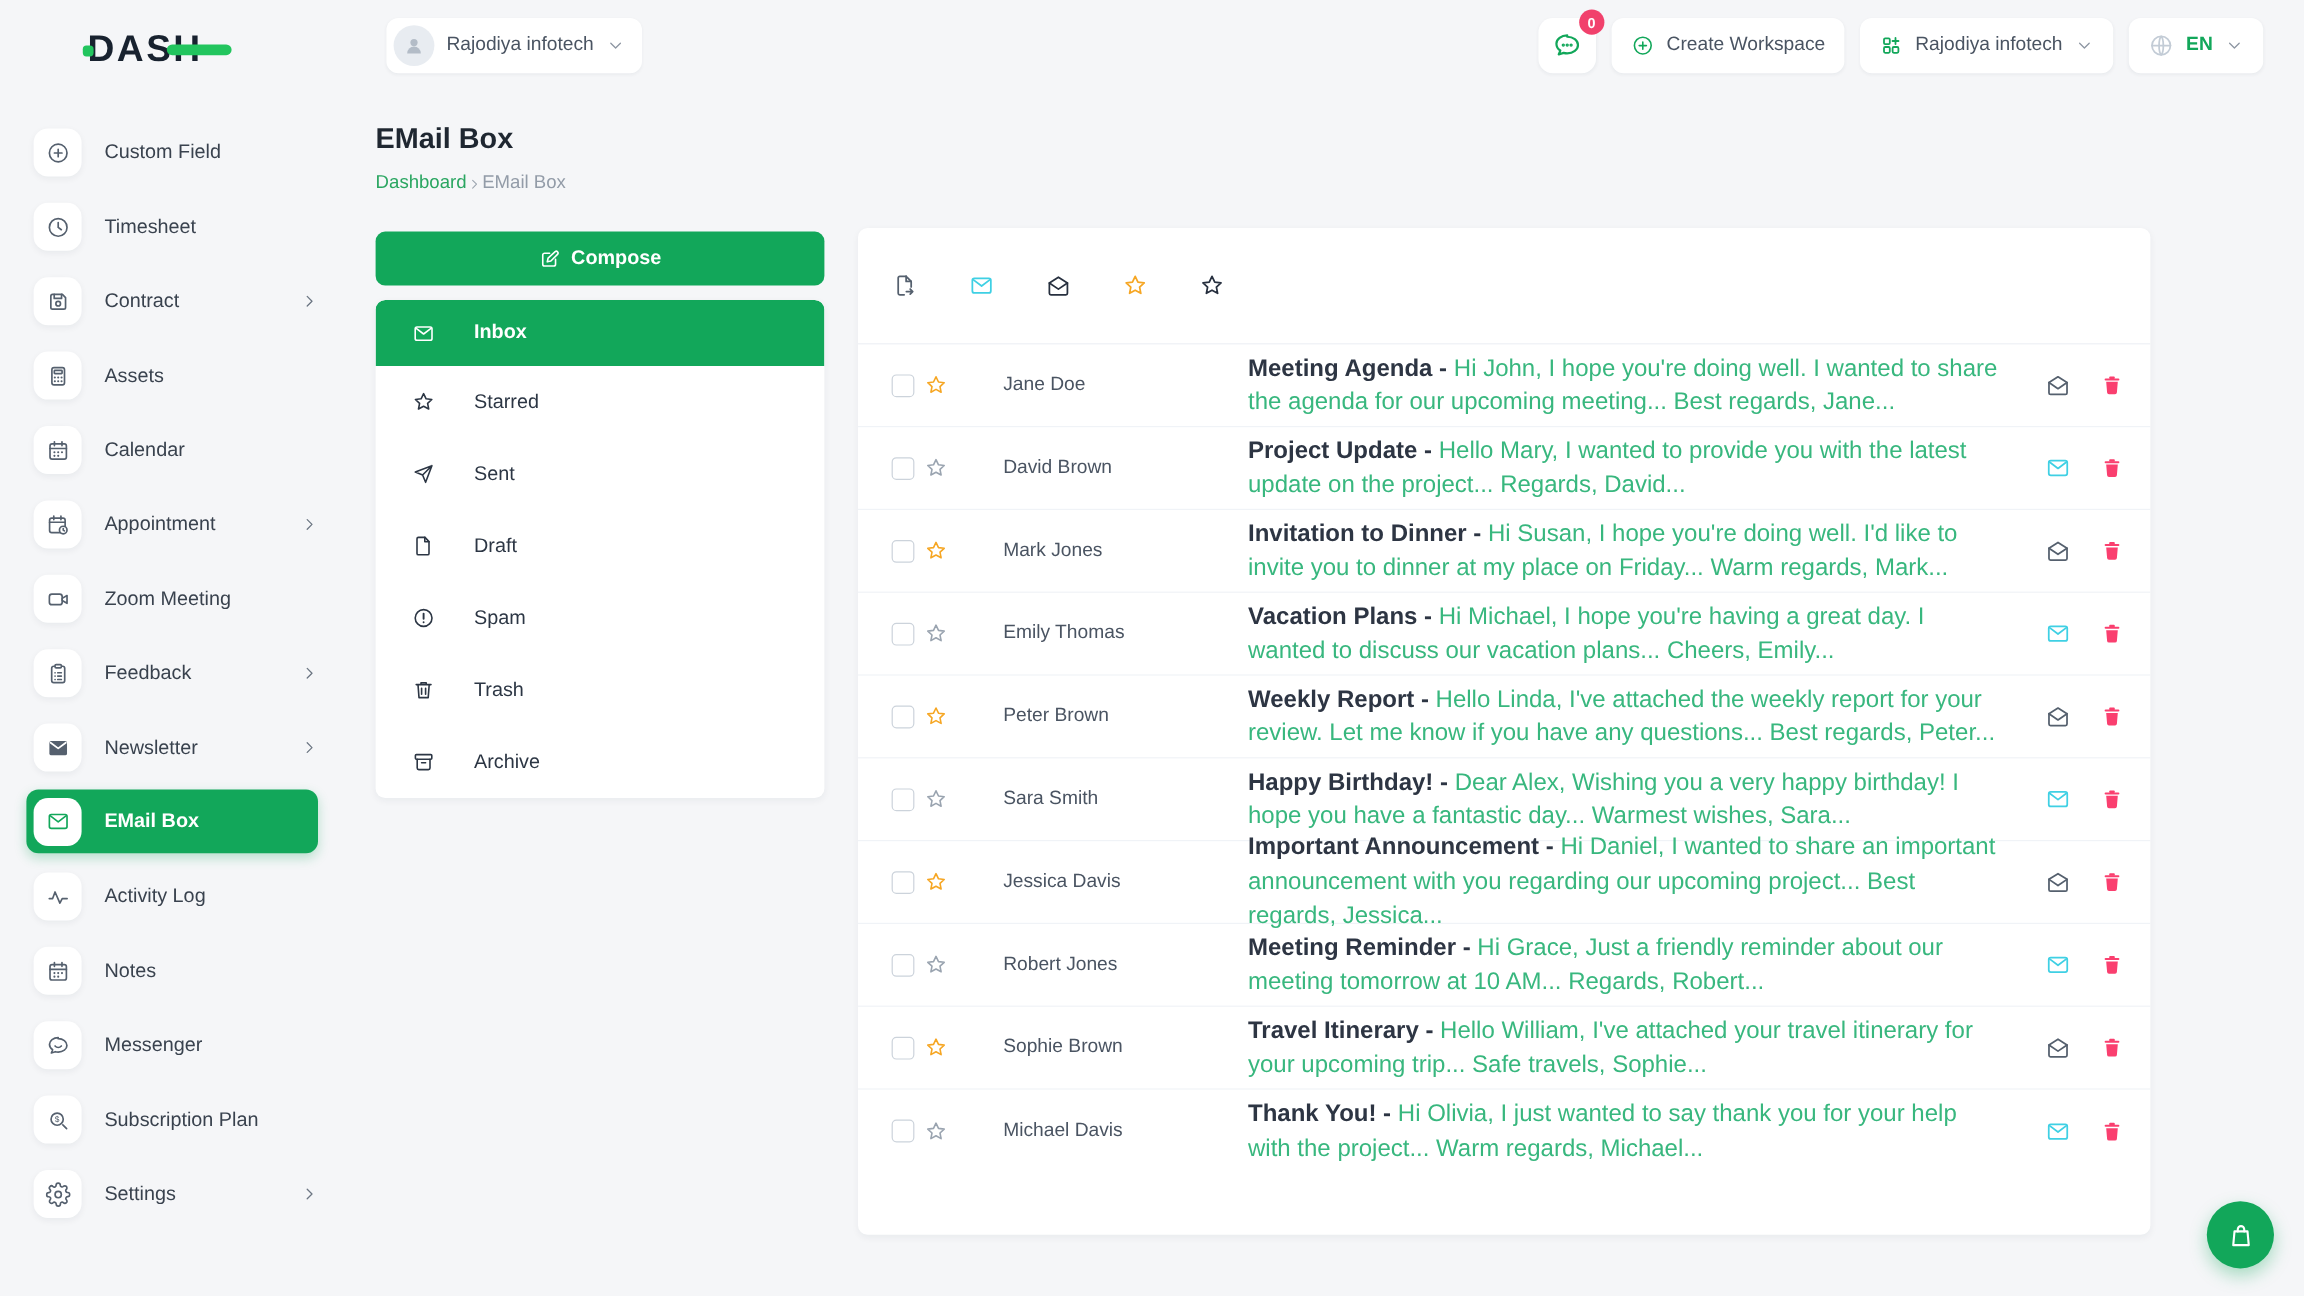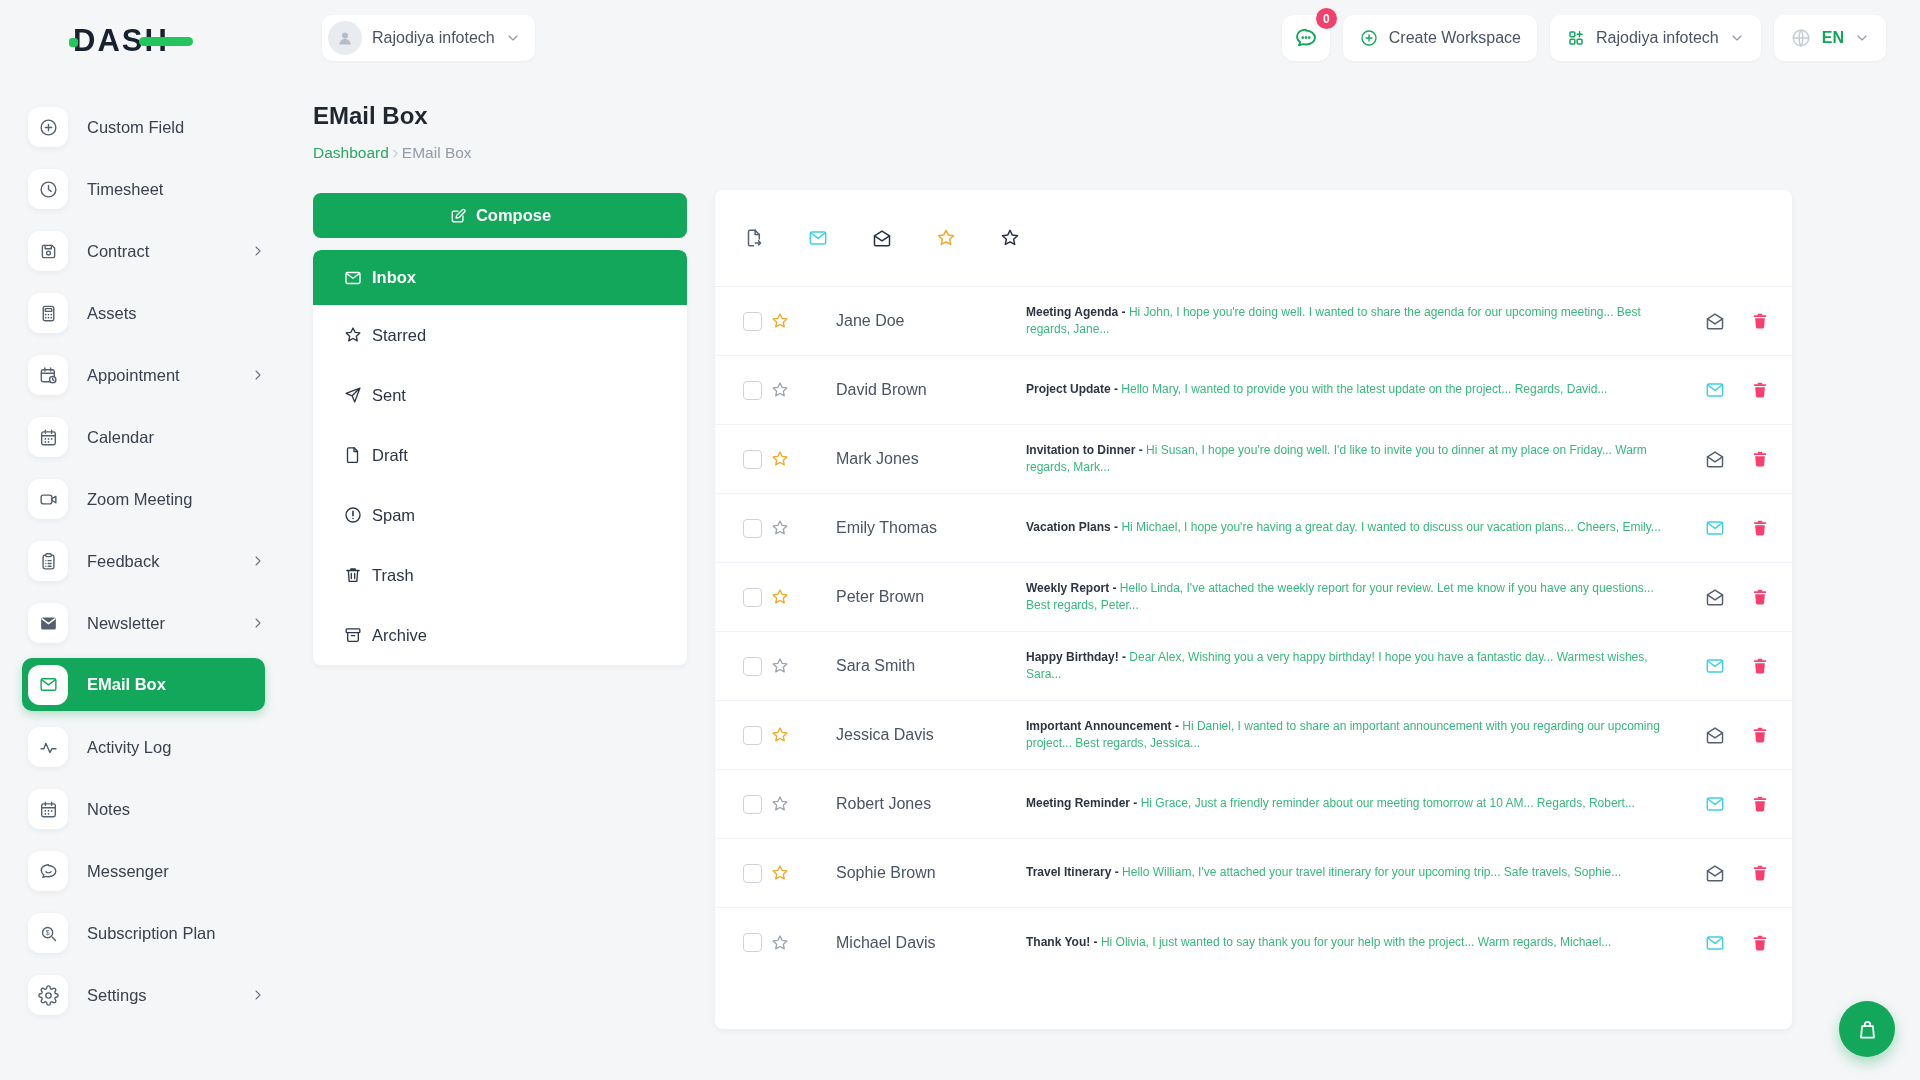--- a/index.html
+++ b/index.html
@@ -57,39 +57,39 @@
   .crumb-link{color:var(--link-green);cursor:pointer;}
   .crumb-sep{width:13px;height:13px;color:#9aa3ae;}
   .crumb-current{color:#939ca8;}
 
   
   .folders{position:absolute;left:313px;top:193px;width:374px;}
   .compose{width:100%;height:45px;border-radius:8px;background:var(--green);color:#fff;font-size:16.5px;font-weight:600;
            display:flex;align-items:center;justify-content:center;gap:9px;border:none;cursor:pointer;font-family:inherit;}
   .compose .ic{width:18px;height:18px;}
   .folder-card{margin-top:12px;background:#fff;border-radius:8px;box-shadow:0 2px 6px rgba(25,39,56,.05);overflow:hidden;}
-  .folder{display:flex;align-items:center;height:60px;padding-left:30px;font-size:16.5px;color:#2c3644;cursor:pointer;}
+  .folder{display:flex;align-items:center;height:60px;padding-left:30px;font-size:16.5px;color:#2c3644;cursor:pointer;gap:23px;}
   .folder .f-ic{width:20px;height:20px;margin-right:9px;color:#2c3644;flex:none;}
   .folder.active{height:55px;background:var(--green);color:#fff;font-weight:600;border-radius:8px 8px 0 0;}
   .folder.active .f-ic{color:#fff;}
 
   
   .mail-card{position:absolute;left:715px;top:190px;width:1077px;height:839px;background:#fff;border-radius:8px;
              box-shadow:0 2px 6px rgba(25,39,56,.05);}
   .toolbar{display:flex;align-items:center;height:97px;padding-left:28px;gap:42px;border-bottom:1px solid #eef1f5;}
   .tb-ic{width:22px;height:22px;background:none;border:none;padding:0;cursor:pointer;flex:none;}
   .tb-ic.slate{color:var(--slate);} .tb-ic.cyan{color:var(--cyan);}
   .tb-ic.navy{color:var(--navy);} .tb-ic.orange{color:var(--orange);}
   .row{display:flex;align-items:center;height:69px;padding:0 22px 0 28px;border-bottom:1px solid #f0f3f7;cursor:pointer;}
   .rows .row:last-of-type{border-bottom:none;}
   .cbx{width:19px;height:19px;border:1.5px solid #ccd3db;border-radius:4px;background:#fff;flex:none;cursor:pointer;appearance:none;margin:0;}
   .row-star{width:20px;height:20px;margin-left:8px;color:#9aa4b0;flex:none;cursor:pointer;}
   .row-star.starred{color:var(--orange);}
   .sender{width:190px;margin-left:46px;font-size:16px;color:var(--txt);flex:none;white-space:nowrap;overflow:hidden;}
-  .body-text{flex:1;min-width:0;font-size:12px;line-height:1.42;padding-right:36px;}
+  .body-text{flex:1;min-width:0;font-size:20px;line-height:1.42;padding-right:36px;margin-left:14px;}
   .subj{font-weight:700;color:#2d3543;}
   .prev{color:var(--green-text);}
   .row-actions{display:flex;align-items:center;gap:24px;flex:none;}
   .act-mail{width:22px;height:22px;}
   .m-open{color:var(--slate);display:block;} .m-closed{color:var(--cyan);display:none;} .row.unread .m-closed{display:block;}
   .act-trash{width:20px;height:20px;color:var(--pink);}
 
   .fab{position:absolute;right:25px;bottom:23px;width:56px;height:56px;border-radius:50%;background:var(--green);
        border:none;cursor:pointer;display:flex;align-items:center;justify-content:center;color:#fff;
        box-shadow:0 6px 14px rgba(18,167,90,.35);}
@@ -231,51 +231,51 @@
               <rect x="6" y="3.8" width="12" height="16.4" rx="2"></rect>
               <rect x="8.3" y="6.4" width="7.4" height="3.2" rx=".6"></rect>
               <path d="M8.8 13.2h.01M12 13.2h.01M15.2 13.2h.01M8.8 16.8h.01M12 16.8h.01M15.2 16.8h.01" stroke-width="2"></path>
             </svg>
           </span>
         </span>
         <span class="side-label">Assets</span>
 
       </div>
 
+      <div class="side-item">
+        <span class="tile">
+          <span>
+            <svg viewBox="0 0 24 24" fill="none" stroke="currentColor" stroke-width="1.6" stroke-linecap="round" stroke-linejoin="round">
+              <rect x="4.2" y="5.6" width="15.6" height="14.6" rx="2"></rect>
+              <path d="M4.2 10h15.6M8.4 3.6v3.6M15.6 3.6v3.6"></path>
+              <path d="M8.4 13.6h.01M12 13.6h.01M15.6 13.6h.01M8.4 17h.01M12 17h.01" stroke-width="2"></path>
+            </svg>
+          </span>
+        </span>
+        <span class="side-label">Calendar</span>
+
+      </div>
+
       <div class="side-item has-chevron">
         <span class="tile">
           <span>
             <svg viewBox="0 0 24 24" fill="none" stroke="currentColor" stroke-width="1.6" stroke-linecap="round" stroke-linejoin="round">
               <rect x="3.8" y="5.4" width="14.8" height="13.8" rx="2"></rect>
               <path d="M3.8 9.4h14.8M7.8 3.4v3.4M14.6 3.4v3.4"></path>
               <circle cx="16.8" cy="16.8" r="3.6" fill="#fff"></circle>
               <path d="M16.8 15.3v1.5l1.1.8"></path>
             </svg>
           </span>
         </span>
         <span class="side-label">Appointment</span>
         <span class="chev">
           <svg viewBox="0 0 24 24" fill="none" stroke="currentColor" stroke-width="1.6" stroke-linecap="round" stroke-linejoin="round">
             <path d="M9 6l6 6-6 6"></path>
           </svg>
         </span>
-      </div>
-
-      <div class="side-item">
-        <span class="tile">
-          <span>
-            <svg viewBox="0 0 24 24" fill="none" stroke="currentColor" stroke-width="1.6" stroke-linecap="round" stroke-linejoin="round">
-              <rect x="4.2" y="5.6" width="15.6" height="14.6" rx="2"></rect>
-              <path d="M4.2 10h15.6M8.4 3.6v3.6M15.6 3.6v3.6"></path>
-              <path d="M8.4 13.6h.01M12 13.6h.01M15.6 13.6h.01M8.4 17h.01M12 17h.01" stroke-width="2"></path>
-            </svg>
-          </span>
-        </span>
-        <span class="side-label">Calendar</span>
-
       </div>
 
       <div class="side-item">
         <span class="tile">
           <span>
             <svg viewBox="0 0 24 24" fill="none" stroke="currentColor" stroke-width="1.6" stroke-linecap="round" stroke-linejoin="round">
               <rect x="3.6" y="7" width="12.2" height="10" rx="2.4"></rect>
               <path d="M15.8 11l4.6-2.7v7.4L15.8 13z"></path>
             </svg>
           </span>

